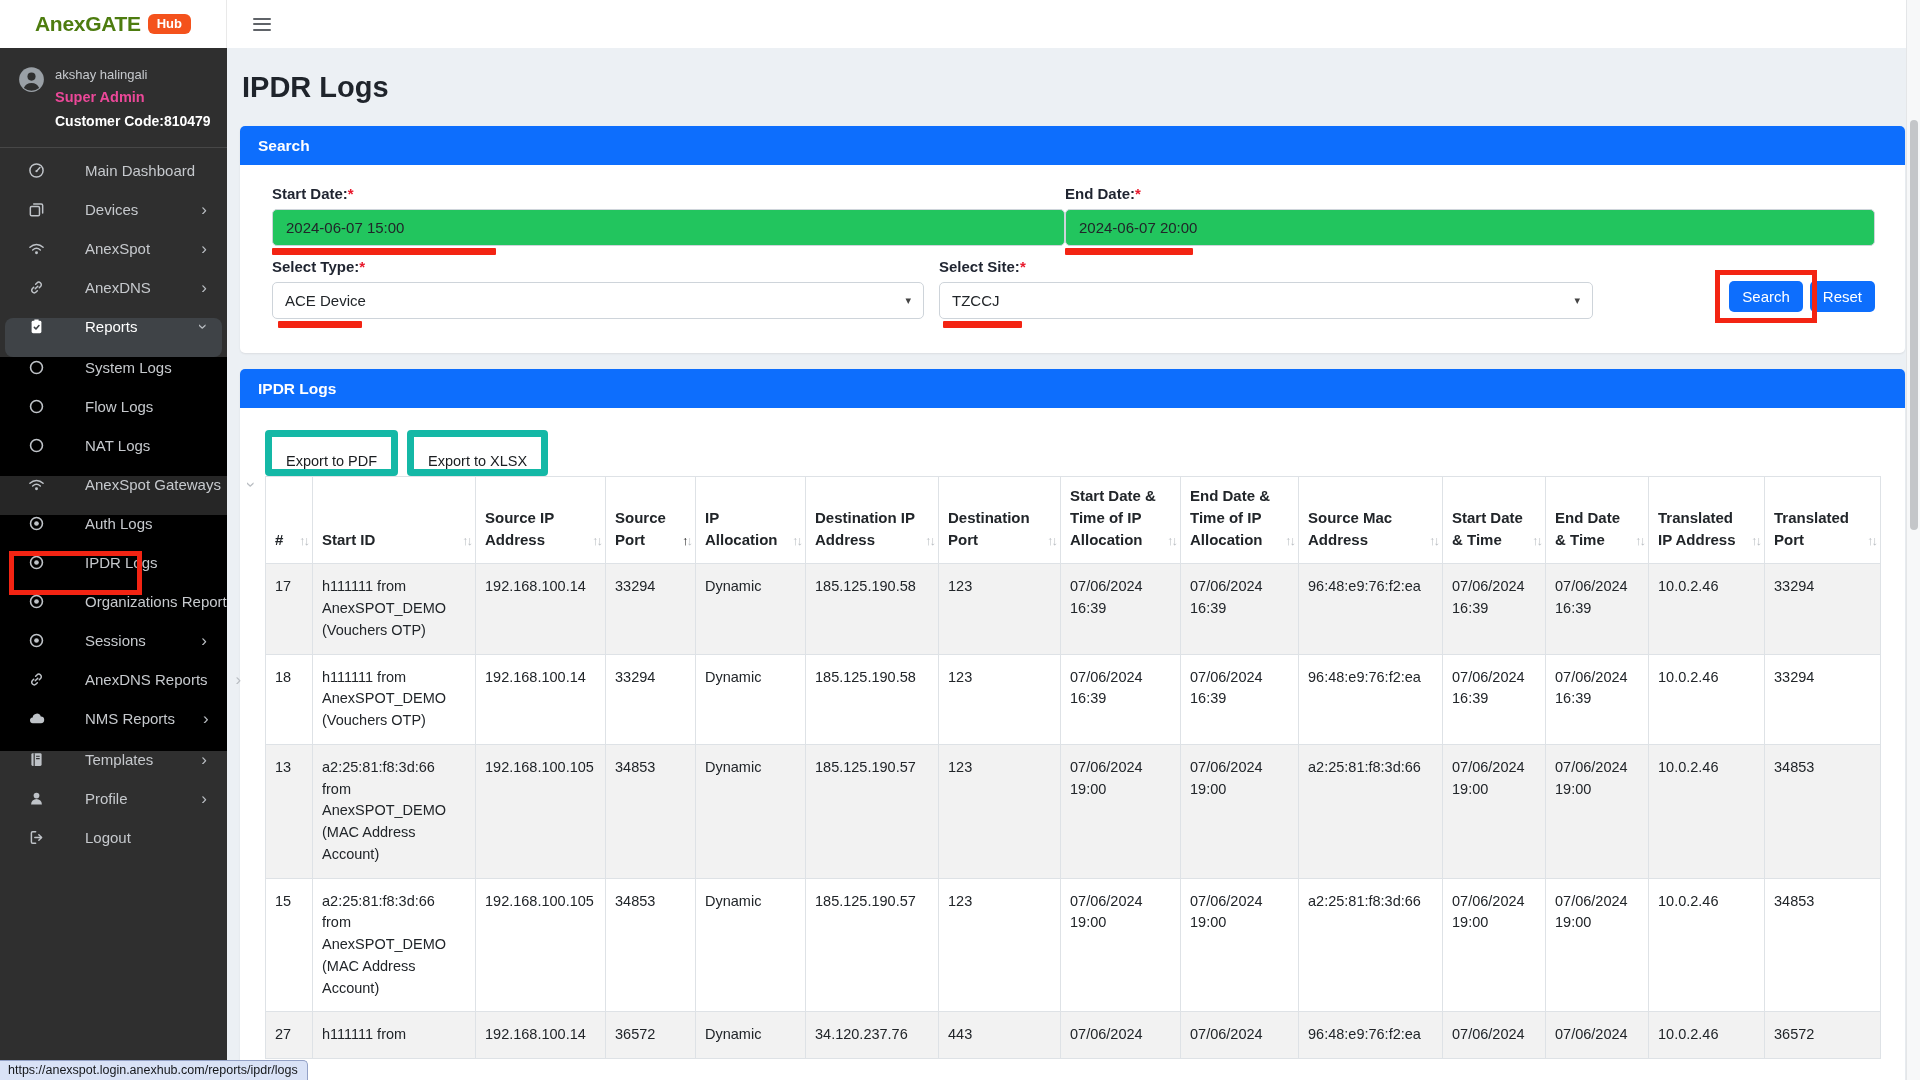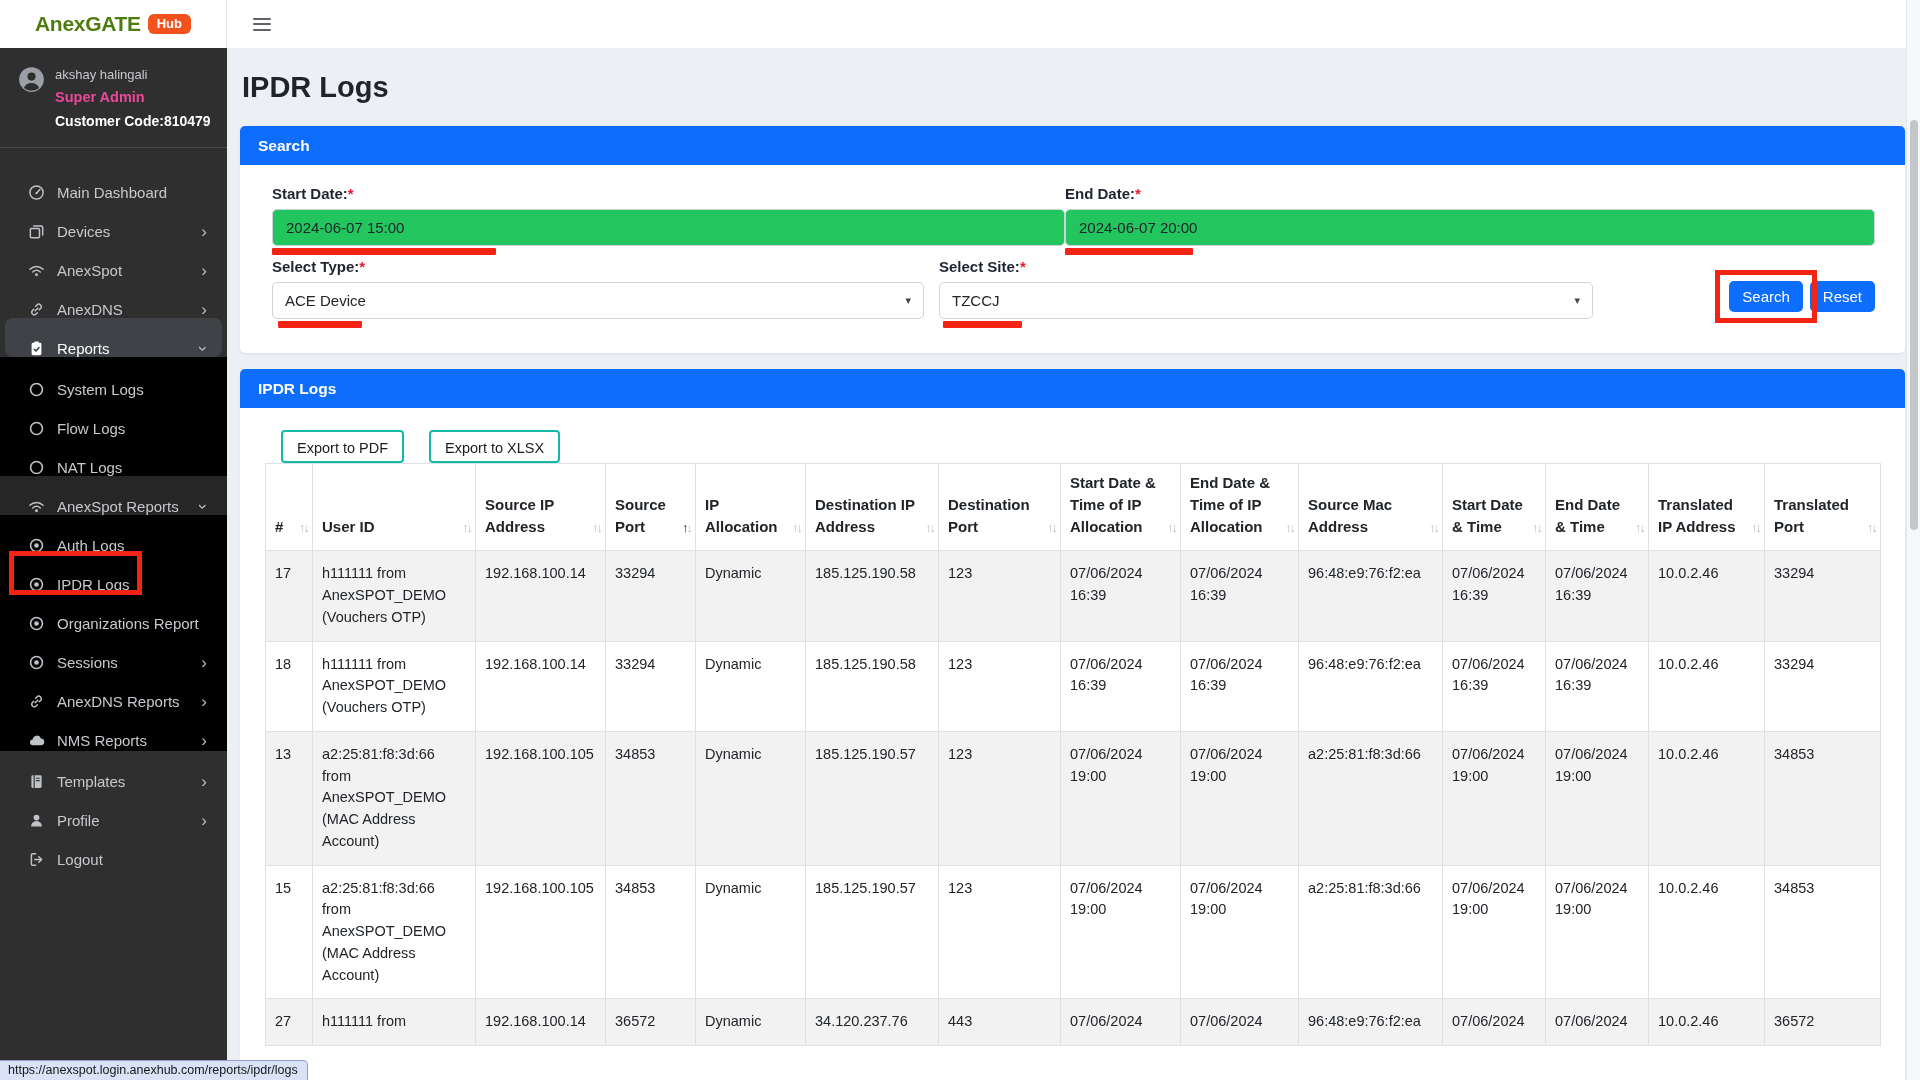--- a/index.html
+++ b/index.html
@@ -10,21 +10,21 @@
   .sidebar { width:227px; min-width:227px; background:#2f2f2f; display:flex; flex-direction:column; position:relative; }
   .logo-bar { height:48px; background:#ffffff; display:flex; align-items:center; justify-content:center; border-right:1px solid #e9e9e9; }
   .brand-name { font-size:21px; font-weight:700; color:#4d7c0f; letter-spacing:-0.3px; }
   .hub-badge { background:#f4521c; color:#fff; font-size:13px; font-weight:700; border-radius:6px; padding:2px 9px 3px; margin-left:7px; }
   .user-block { display:flex; gap:10px; padding:18px 10px 16px 18px; border-bottom:1px solid #474747; }
   .user-texts { line-height:1.45; }
   .user-name { color:#c6c9cd; font-size:13px; }
   .user-role { color:#ec4899; font-weight:700; font-size:14.5px; margin-top:2px; }
   .user-code { color:#fff; font-weight:700; font-size:14px; margin-top:3px; }
   .menu { padding-top:14px; flex:1; }
-  .side-item { height:39px; display:flex; align-items:flex-end; padding:0 20px 0 28px; color:#c6c9cd; font-size:15px; cursor:pointer; position:relative; }
+  .side-item { height:39px; display:flex; align-items:flex-start; padding:0 20px 0 28px; color:#c6c9cd; font-size:15px; cursor:pointer; position:relative;gap:28px; }
   .side-item .ic { width:17px; margin-right:12px; display:flex; align-items:center; color:#bfc3c8; }
   .side-item .lbl { white-space:nowrap; }
   .chev { margin-left:auto; font-size:17px; color:#b9bdc2; line-height:1; }
   .chev.down { transform:rotate(90deg); display:inline-block; }
   .parent-active { background:#3f4347; border-radius:8px; margin:0 5px; padding:0 15px 0 23px; color:#fff; }
   .parent-active .ic { color:#fff; }
   .submenu { background:#000; padding:2px 0; }
   .sub-active { background:#262626; }
   .red-outline { position:absolute; left:9px; top:-3px; width:133px; height:44px; border:5px solid #f32413; pointer-events:none; }
 
@@ -57,21 +57,21 @@
   .u-site { left:4px; width:79px; }
   .btnwrap { display:flex; align-items:center; margin-left:auto; margin-top:12px; }
   .red-outline-btn { border:5px solid #f32413; padding:6px 9px; position:relative; z-index:2; background:transparent; }
   .btn-primary { background:#0d6efd; color:#fff; border:none; border-radius:5px; font-size:15px; height:31px; padding:0 13px; font-family:inherit; cursor:pointer; }
   .reset-btn { margin-left:-7px; position:relative; z-index:1; }
 
   
   .logs-card { margin-top:16px; height:760px; }
   .logs-body { padding:22px 25px; }
   .export-row { display:flex; gap:9px; }
-  .export-btn { height:33px; padding:8px 14px; background:#fff; border:2px solid #14b8a6; border-radius:4px; font-size:14.5px; color:#1a1d20; font-family:inherit; cursor:pointer;margin-left:16px; }
+  .export-btn { height:33px; padding:16px 14px; background:#fff; border:7px solid #14b8a6; border-radius:4px; font-size:14.5px; color:#1a1d20; font-family:inherit; cursor:pointer; }
   .tsearch-row { display:flex; justify-content:flex-end; align-items:center; gap:8px; margin:9px 2px 14px 0; font-size:14.5px; }
   .tsearch-input { width:160px; height:27px; border:1px solid #ced4da; border-radius:4px; font-family:inherit; padding:0 8px; }
 
   table { border-collapse:collapse; width:100%; table-layout:fixed; }
   th, td { border:1px solid #dee2e6; }
   th { vertical-align:bottom; text-align:left; padding:8px 16px 13px 9px; font-size:15px; font-weight:700; color:#212529; position:relative; line-height:1.45; word-wrap:break-word; cursor:pointer; }
   td { vertical-align:top; padding:12px 9px; font-size:14.5px; line-height:1.5; word-wrap:break-word; }
   tbody tr.striped { background:#f2f2f2; }
   .sort { position:absolute; right:4px; bottom:12px; font-size:13px; color:#b9bdc2; white-space:nowrap; letter-spacing:-2px; font-weight:400; }
   .sort .up.active { color:#111; font-weight:700; }
@@ -183,21 +183,21 @@
           <span class="lbl">NAT Logs</span>
         </div>
         <div class="side-item sub-active">
           <span class="ic">
             <svg width="17" height="17" viewBox="0 0 16 16">
               <path d="M1.8 6.8 C5.5 3.4 10.5 3.4 14.2 6.8" fill="none" stroke="currentColor" stroke-width="1.4" stroke-linecap="round" stroke-linejoin="round"></path>
               <path d="M4.4 9.4 C6.6 7.5 9.4 7.5 11.6 9.4" fill="none" stroke="currentColor" stroke-width="1.4" stroke-linecap="round" stroke-linejoin="round"></path>
               <circle cx="8" cy="12" r="1.4" fill="currentColor"></circle>
             </svg>
           </span>
-          <span class="lbl">AnexSpot Reports</span>
+          <span class="lbl">AnexSpot Gateways</span>
           <span class="chev down">›</span>
         </div>
         <div class="side-item">
           <span class="ic">
             <svg width="17" height="17" viewBox="0 0 16 16">
               <circle cx="8" cy="8" r="5.6" fill="none" stroke="currentColor" stroke-width="1.5"></circle>
               <circle cx="8" cy="8" r="2.2" fill="currentColor"></circle>
             </svg>
           </span>
           <span class="lbl">Auth Logs</span>
@@ -359,21 +359,21 @@
               <col style="width: 118px;">
               <col style="width: 144px;">
               <col style="width: 103px;">
               <col style="width: 103px;">
               <col style="width: 116px;">
               <col style="width: 116px;">
             </colgroup>
           <thead>
               <tr>
                 <th><span>#</span><span class="sort"><span class="up">↑</span><span>↓</span></span></th>
-                <th><span>User ID</span><span class="sort"><span class="up">↑</span><span>↓</span></span></th>
+                <th><span>Start ID</span><span class="sort"><span class="up">↑</span><span>↓</span></span></th>
                 <th><span>Source IP Address</span><span class="sort"><span class="up">↑</span><span>↓</span></span></th>
                 <th><span>Source Port</span><span class="sort"><span class="up active">↑</span><span>↓</span></span></th>
                 <th><span>IP Allocation</span><span class="sort"><span class="up">↑</span><span>↓</span></span></th>
                 <th><span>Destination IP Address</span><span class="sort"><span class="up">↑</span><span>↓</span></span></th>
                 <th><span>Destination Port</span><span class="sort"><span class="up">↑</span><span>↓</span></span></th>
                 <th><span>Start Date &amp; Time of IP Allocation</span><span class="sort"><span class="up">↑</span><span>↓</span></span></th>
                 <th><span>End Date &amp; Time of IP Allocation</span><span class="sort"><span class="up">↑</span><span>↓</span></span></th>
                 <th><span>Source Mac Address</span><span class="sort"><span class="up">↑</span><span>↓</span></span></th>
                 <th><span>Start Date &amp; Time</span><span class="sort"><span class="up">↑</span><span>↓</span></span></th>
                 <th><span>End Date &amp; Time</span><span class="sort"><span class="up">↑</span><span>↓</span></span></th>

